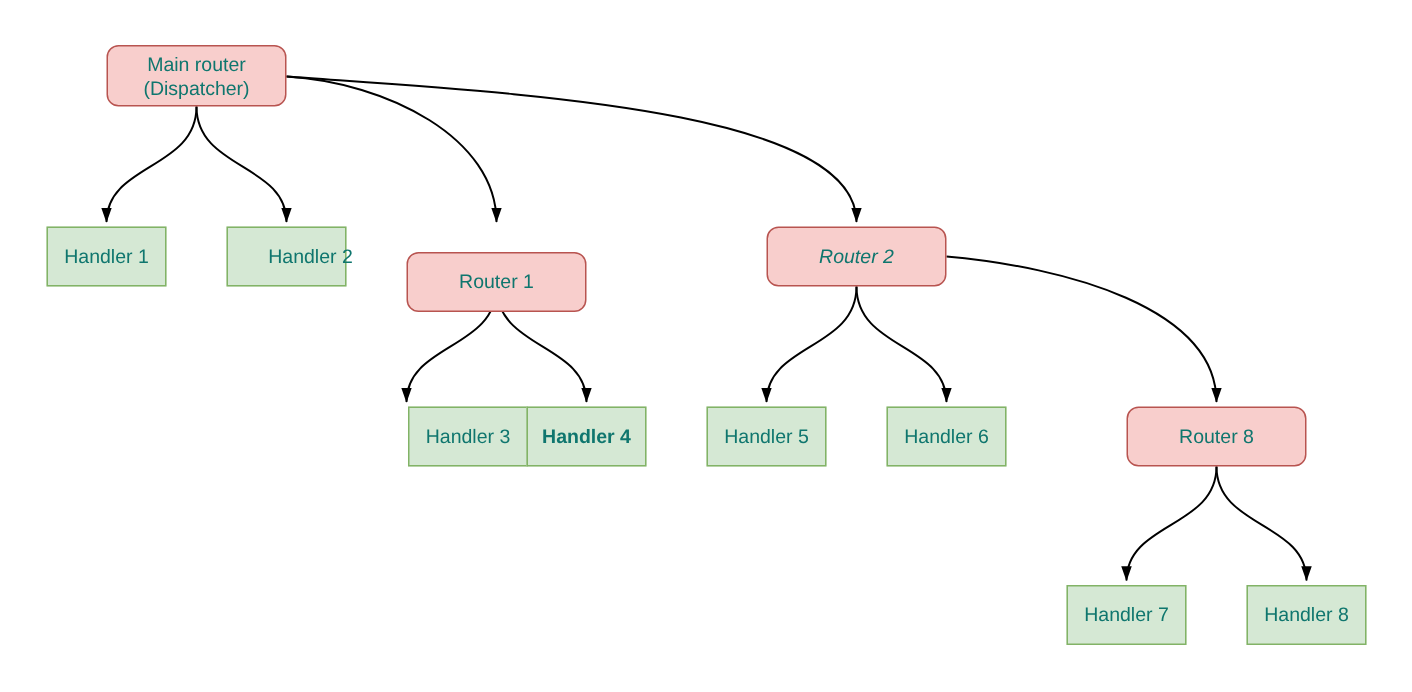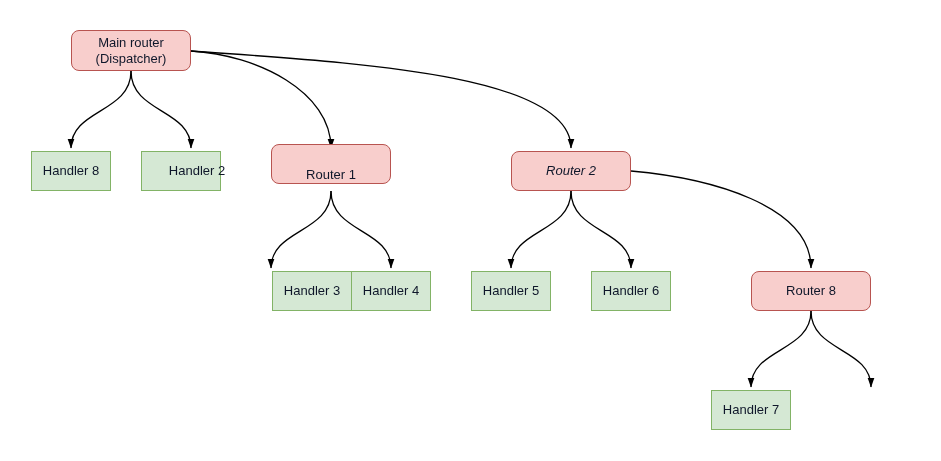--- a/index.html
+++ b/index.html
@@ -24,45 +24,45 @@
   }
   .node {
     position: absolute;
     box-sizing: border-box;
     display: flex;
     flex-direction: column;
     align-items: center;
     justify-content: center;
     font-size: 13px;
     line-height: 16px;
-    color: #0f172a;
+    color: #0f766e;
     text-align: center;
     white-space: nowrap;
   }
   .router {
     width: 120px;
     height: 40px;
     background: var(--router-fill, #f8cecc);
     border: 1.3px solid var(--router-border, #b85450);
     border-radius: 8px;
   }
   .handler {
     width: 80px;
     height: 40px;
     background: var(--handler-fill, #d5e8d4);
     border: 1.3px solid var(--handler-border, #82b366);
   }
   .n-main { left: 71px;  top: 30px; height: 41px; }
-  .n-r1   { left: 271px; top: 144px; justify-content: flex-end; }
+  .n-r1   { left: 271px; top: 168px; }
   .n-r2   { left: 511px; top: 151px; font-style: italic; }
   .n-r3   { left: 751px; top: 271px; }
   .n-h1   { left: 31px;  top: 151px; }
-  .n-h2   { left: 141px; top: 151px; padding-left: 32px; }
+  .n-h2   { left: 151px; top: 151px; padding-left: 32px; }
   .n-h3   { left: 231px; top: 271px; margin-left: 41px; }
-  .n-h4   { left: 351px; top: 271px; }
+  .n-h4   { left: 351px; top: 271px; font-weight: bold; }
   .n-h5   { left: 471px; top: 271px; }
   .n-h6   { left: 591px; top: 271px; }
   .n-h7   { left: 711px; top: 390px; }
   .n-h8   { left: 831px; top: 390px; }
   .edge {
     fill: none;
     stroke: var(--edge-color, #000000);
     stroke-width: 1.3;
   }
 </style>
@@ -89,21 +89,21 @@
     <path class="edge" d="M 811 311 C 811 352, 751 348, 751 387" marker-end="url(#arrow)"></path>
     <path class="edge" d="M 811 311 C 811 352, 871 348, 871 387" marker-end="url(#arrow)"></path>
   </svg>
 
   <div class="node router n-main">
     <span>Main router</span>
     <span>(Dispatcher)</span>
   </div>
 
   <div class="node handler n-h1">
-    <span>Handler 8</span>
+    <span>Handler 1</span>
   </div>
   <div class="node handler n-h2">
     <span>Handler 2</span>
   </div>
 
   <div class="node router n-r1">
     <span>Router 1</span>
   </div>
   <div class="node router n-r2">
     <span>Router 2</span>
@@ -122,14 +122,17 @@
     <span>Handler 6</span>
   </div>
 
   <div class="node router n-r3">
     <span>Router 8</span>
   </div>
 
   <div class="node handler n-h7">
     <span>Handler 7</span>
   </div>
+  <div class="node handler n-h8">
+    <span>Handler 8</span>
+  </div>
 
 </div>
 
 </body></html>

